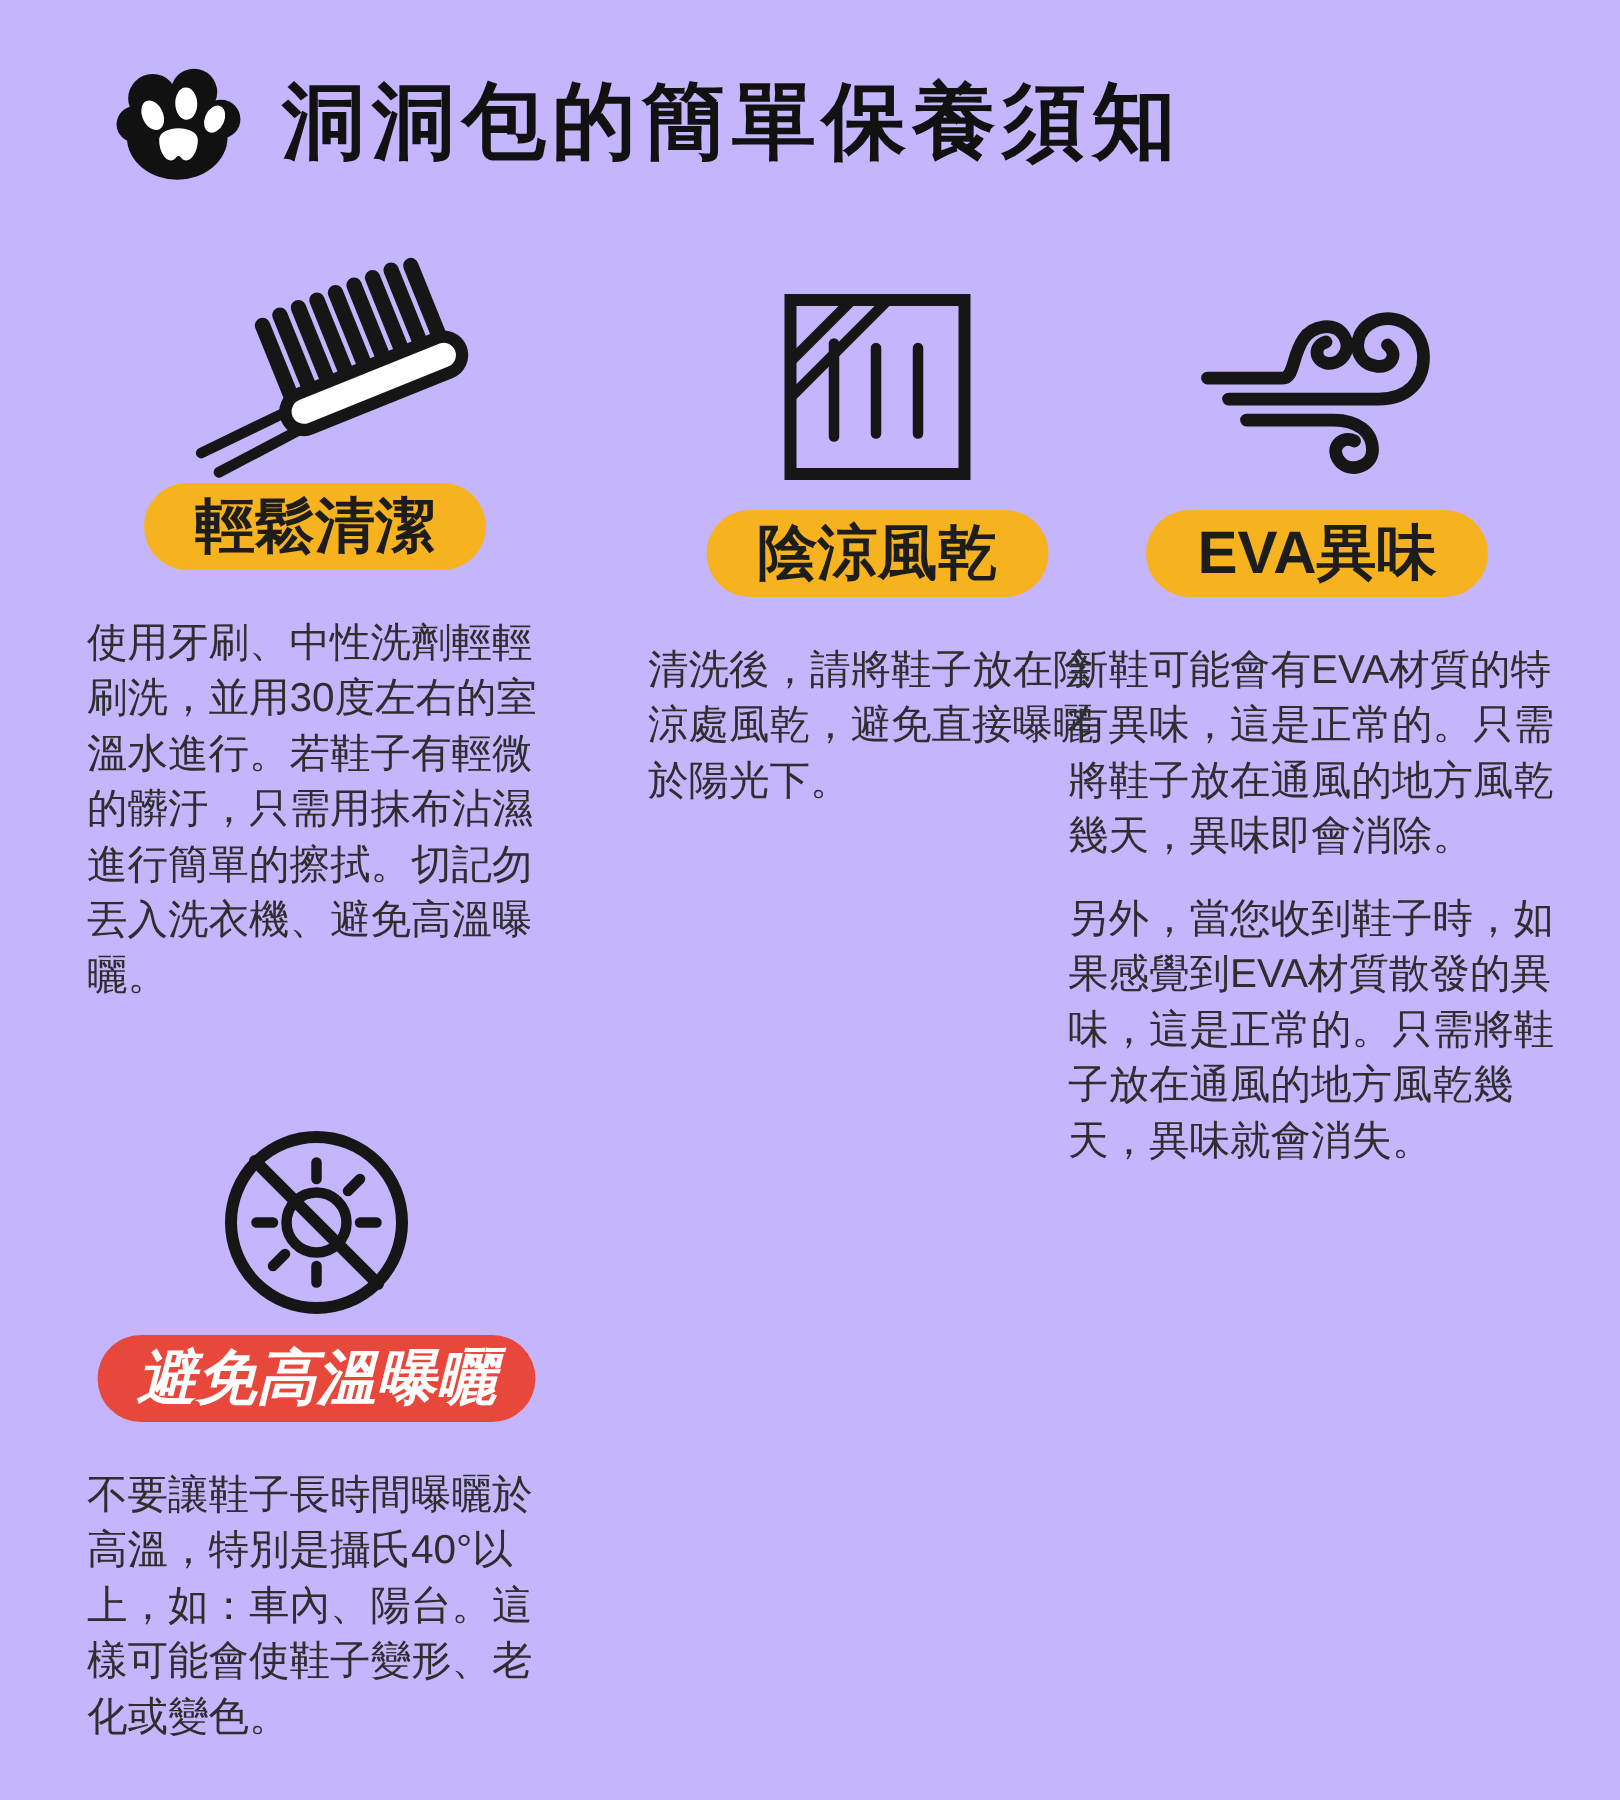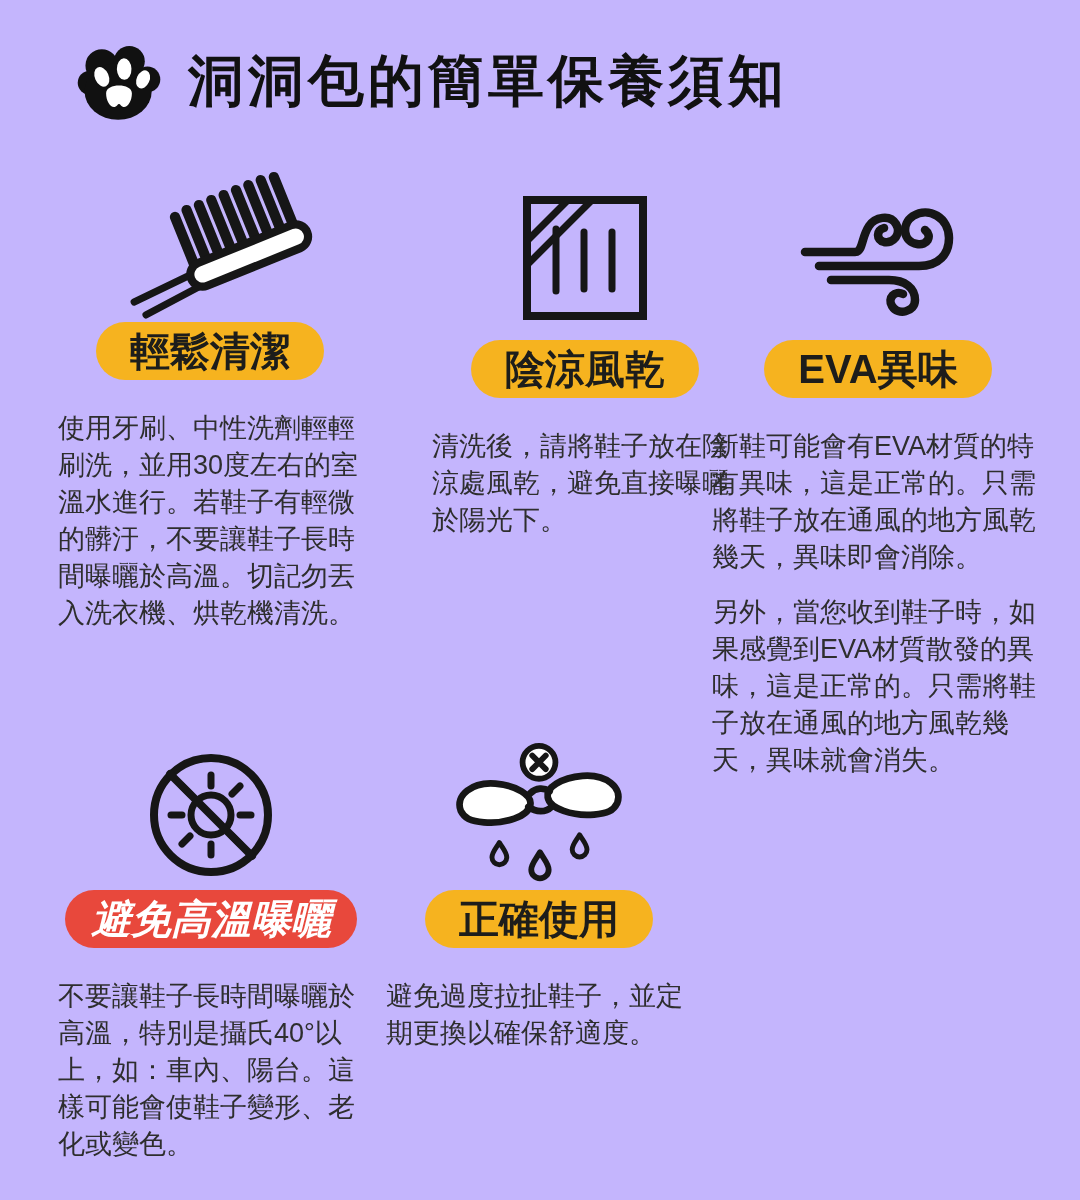--- a/index.html
+++ b/index.html
@@ -68,21 +68,21 @@
               <path d="M182 42 V92"></path>
           </g>
           <rect x="70" y="92" width="122" height="24" rx="12" fill="#ffffff" stroke-width="8"></rect>
           <path d="M70 100 L10 104" stroke-width="7"></path>
           <path d="M74 114 L16 120" stroke-width="7"></path>
         </g>
       </svg>
     </div>
     <div class="badge">輕鬆清潔</div>
     <div class="card-text">
-      <p>使用牙刷、中性洗劑輕輕刷洗，並用30度左右的室溫水進行。若鞋子有輕微的髒汙，不要讓鞋子長時間曝曬於高溫。切記勿丟入洗衣機、烘乾機清洗。</p>
+      <p>使用牙刷、中性洗劑輕輕刷洗，並用30度左右的室溫水進行。若鞋子有輕微的髒汙，只需用抹布沾濕進行簡單的擦拭。切記勿丟入洗衣機、避免高溫曝曬。</p>
     </div>
   </div>
 
   <div class="card card-2">
     <div class="icon-box">
       <svg width="126" height="126" viewBox="0 0 126 126">
         <g stroke="#161616" fill="none">
           <rect x="5" y="5" width="116" height="116" stroke-width="8"></rect>
           <path d="M45 6 L6 45" stroke-width="7"></path>
           <path d="M69 6 L6 69" stroke-width="7"></path>
@@ -136,36 +136,14 @@
           <path d="M23 23 L105 105" stroke-width="8"></path>
         </g>
       </svg>
     </div>
     <div class="badge red">避免高溫曝曬</div>
     <div class="card-text">
       <p>不要讓鞋子長時間曝曬於高溫，特別是攝氏40°以上，如：車內、陽台。這樣可能會使鞋子變形、老化或變色。</p>
     </div>
   </div>
 
-  <div class="card card-5 row2">
-    <div class="icon-box">
-      <svg width="190" height="145" viewBox="0 0 190 150">
-        <g stroke="#161616" stroke-linecap="round" stroke-linejoin="round">
-          <path d="M14 70 C8 54 26 40 50 42 C72 44 88 54 86 64 C84 76 60 84 38 82 C24 81 18 78 14 70 Z" fill="#ffffff" stroke-width="7"></path>
-          <path d="M176 62 C182 46 164 32 140 34 C118 36 102 46 104 56 C106 68 130 76 152 74 C166 73 172 70 176 62 Z" fill="#ffffff" stroke-width="7"></path>
-          <path d="M86 52 C92 46 100 46 106 50 M84 66 C92 72 102 72 108 66" fill="none" stroke-width="7"></path>
-          <circle cx="95" cy="20" r="17" fill="#ffffff" stroke-width="6"></circle>
-          <path d="M88 13 L102 27 M102 13 L88 27" fill="none" stroke-width="6"></path>
-          <g fill="none" stroke-width="6">
-            <path d="M0 -13 C4 -6 9 -1 9 5 A9 9 0 1 1 -9 5 C-9 -1 -4 -6 0 -13 Z" transform="translate(54 114) scale(0.85)"></path>
-            <path d="M0 -13 C4 -6 9 -1 9 5 A9 9 0 1 1 -9 5 C-9 -1 -4 -6 0 -13 Z" transform="translate(96 126)"></path>
-            <path d="M0 -13 C4 -6 9 -1 9 5 A9 9 0 1 1 -9 5 C-9 -1 -4 -6 0 -13 Z" transform="translate(137 106) scale(0.85)"></path>
-          </g>
-        </g>
-      </svg>
-    </div>
-    <div class="badge">正確使用</div>
-    <div class="card-text">
-      <p>避免過度拉扯鞋子，並定期更換以確保舒適度。</p>
-    </div>
-  </div>
 
 </div>
 
 </body></html>

